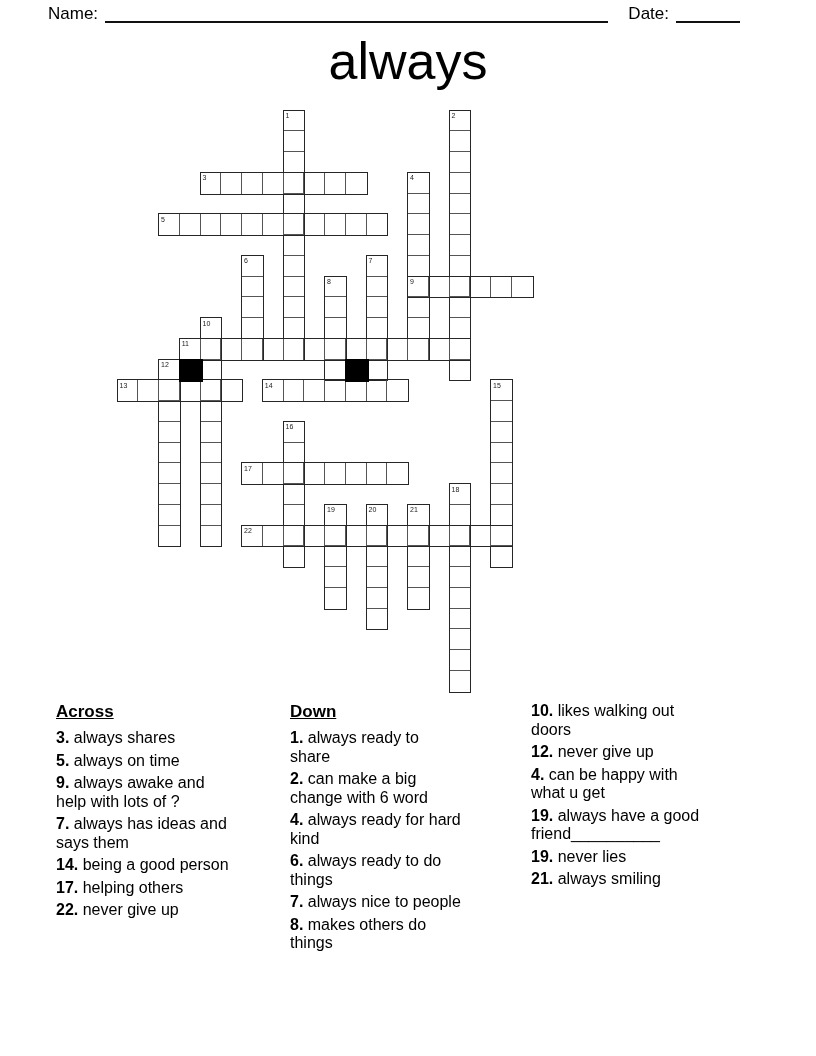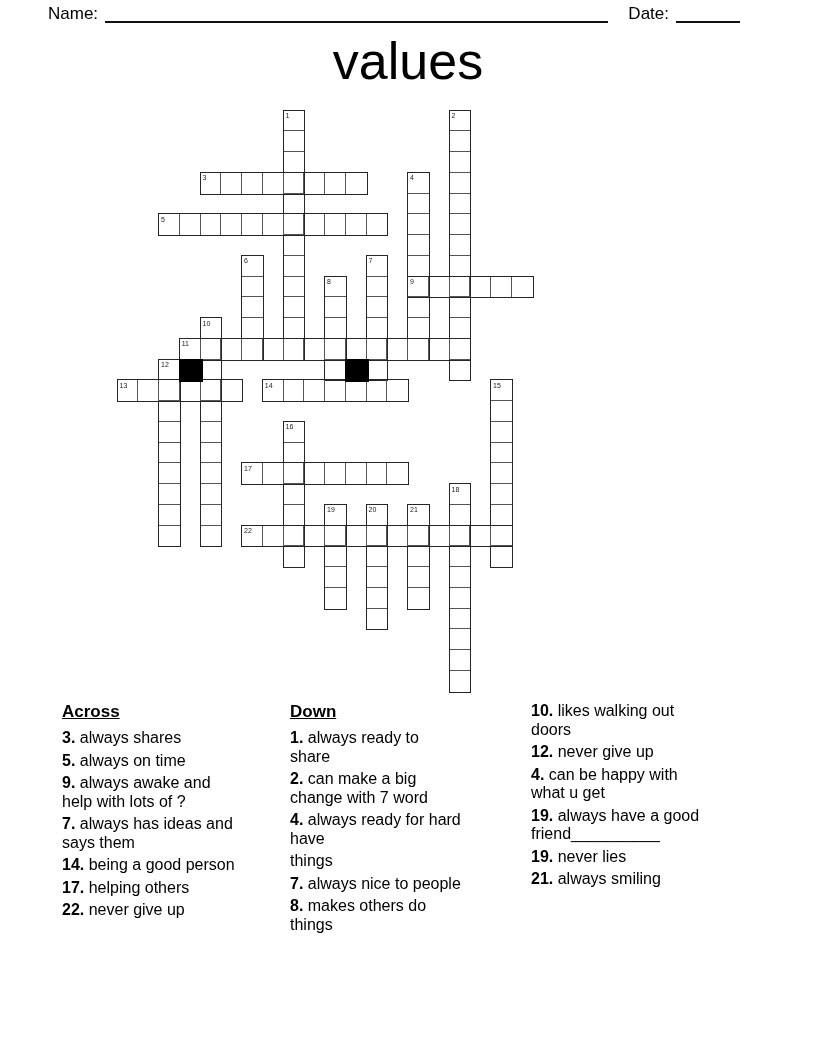--- a/index.html
+++ b/index.html
@@ -60,21 +60,21 @@
     position: absolute;
     font-size: 7px;
     line-height: 7px;
     color: #1a1a1a;
     z-index: 6;
     letter-spacing: 0;
   }
 
   
   .clue-col { position: absolute; top: 702px; font-size: 16px; line-height: 18.5px; }
-  #col-across { left: 62px; width: 236px; }
+  #col-across { left: 56px; width: 236px; }
   #col-down1 { left: 290px; width: 226px; }
   #col-down2 { left: 531px; width: 255px; }
   .clue-heading {
     font-size: 17px;
     font-weight: bold;
     text-decoration: underline;
     line-height: 19px;
     margin-bottom: 8px;
   }
   .clue { margin-bottom: 4px; }
@@ -86,21 +86,21 @@
 
 <div class="page">
 
   <div class="header-row">
     <span class="hlabel">Name:</span>
     <span class="hline name-line"></span>
     <span class="hlabel">Date:</span>
     <span class="hline date-line"></span>
   </div>
 
-  <div class="title">values</div>
+  <div class="title">always</div>
 
   <div class="grid" id="grid">
       <div class="word down" style="left: 282.5px; top: 109.5px; width: 20.75px; height: 249px; border-color: rgb(38, 38, 38);">
         <div class="cell" style="height: 20.75px; width: 100%;"></div>
         <div class="cell" style="height: 20.75px; width: 100%;"></div>
         <div class="cell" style="height: 20.75px; width: 100%;"></div>
         <div class="cell" style="height: 20.75px; width: 100%;"></div>
         <div class="cell" style="height: 20.75px; width: 100%;"></div>
         <div class="cell" style="height: 20.75px; width: 100%;"></div>
         <div class="cell" style="height: 20.75px; width: 100%;"></div>
@@ -382,27 +382,28 @@
 
   <div class="clue-col" id="col-down1">
     <div class="clue-heading">Down</div>
     <div id="down-list-1">
         <div class="clue">
           <div class="line"><span class="num">1.</span> always ready to</div>
           <div class="line">share</div>
         </div>
         <div class="clue">
           <div class="line"><span class="num">2.</span> can make a big</div>
-          <div class="line">change with 7 word</div>
+          <div class="line">change with 6 word</div>
         </div>
         <div class="clue">
           <div class="line"><span class="num">4.</span> always ready for hard</div>
-          <div class="line">have</div>
-        </div>
-        <div class="clue">
+          <div class="line">kind</div>
+        </div>
+        <div class="clue">
+          <div class="line"><span class="num">6.</span> always ready to do</div>
           <div class="line">things</div>
         </div>
         <div class="clue">
           <div class="line"><span class="num">7.</span> always nice to people</div>
         </div>
         <div class="clue">
           <div class="line"><span class="num">8.</span> makes others do</div>
           <div class="line">things</div>
         </div>
       </div>

